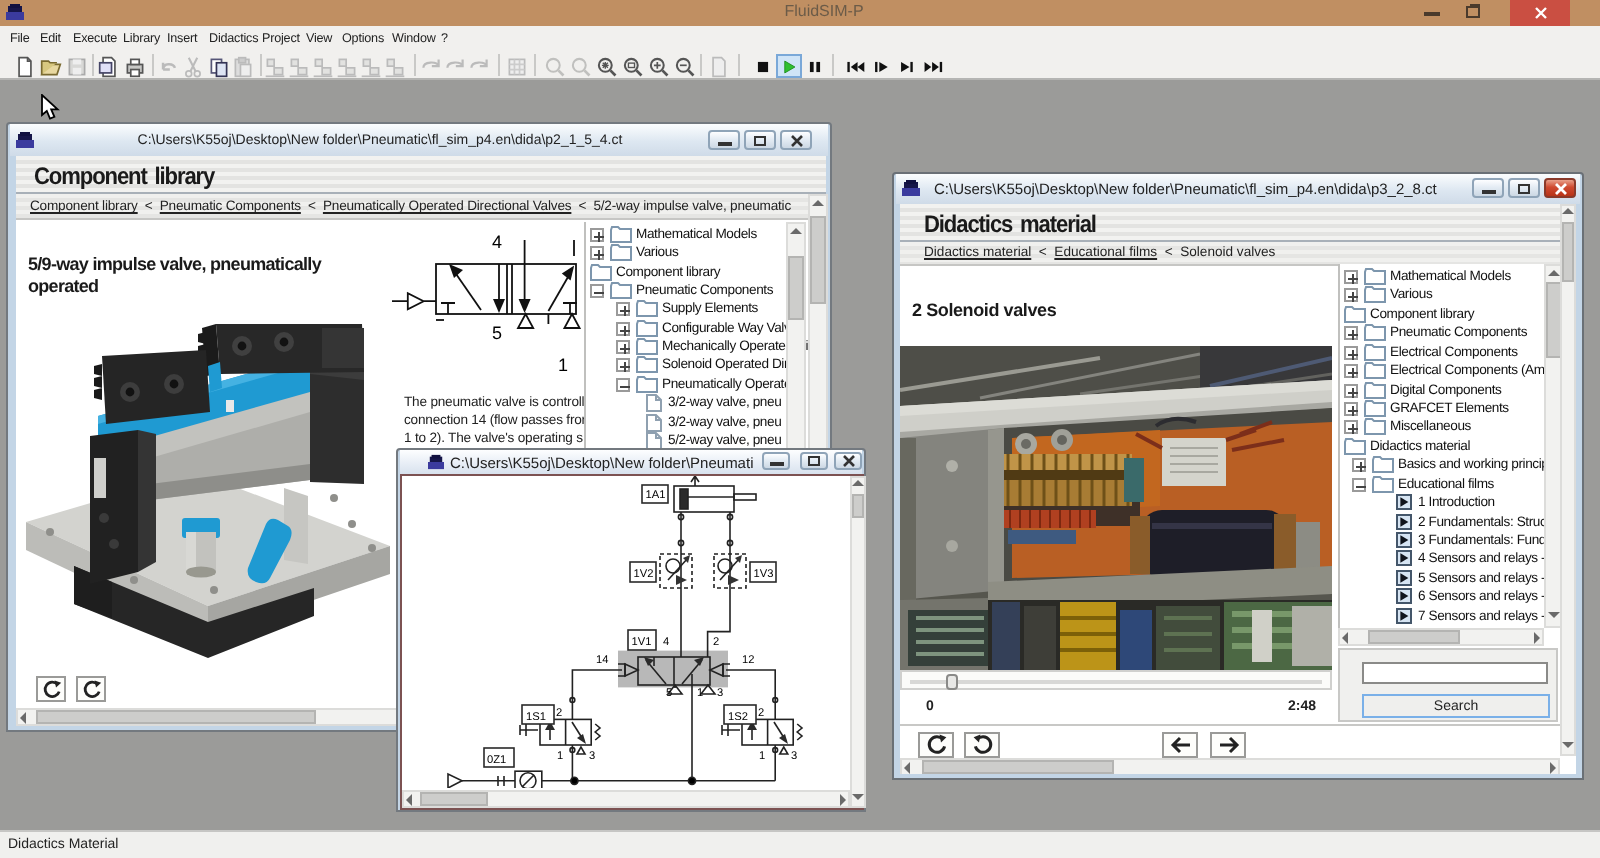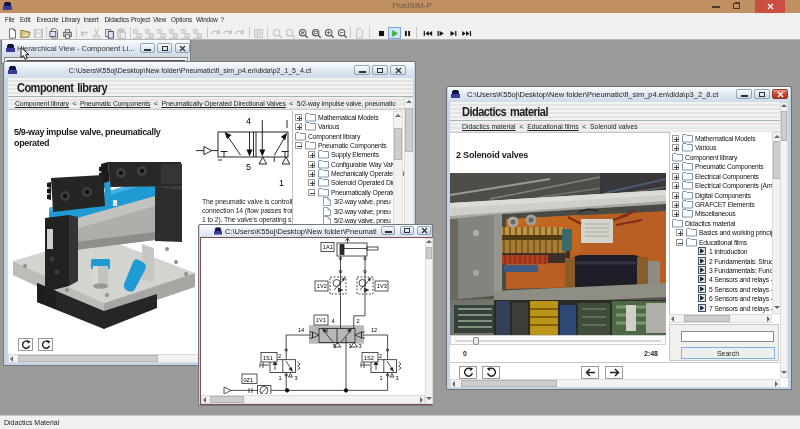--- a/index.html
+++ b/index.html
@@ -180,44 +180,20 @@
       <path d="M3 3.5 L8 6.5 L3 9.5 Z" fill="#111"></path>
       <rect x="8.5" y="3.5" width="1.4" height="6" fill="#111"></rect>
     </svg>
 <svg class="abs" style="left:460.5px;top:2.5px" width="11" height="11" viewBox="0 0 13 13">
       <path d="M1.5 3.5 L5.5 6.5 L1.5 9.5 Z" fill="#111"></path>
       <path d="M6 3.5 L10 6.5 L6 9.5 Z" fill="#111"></path>
       <rect x="10.5" y="3.5" width="1.4" height="6" fill="#111"></rect>
     </svg>
 </div>
 <div class="abs" style="left:0;top:40px;width:800px;height:375px;background:#9b9b99;overflow:hidden">
-<div class="abs" style="left:1px;top:-2px;width:190px;height:26px;background:#dce6f0;border:1px solid #767c82;border-radius:2px 2px 0 0">
-<div class="abs" style="left:1px;top:1px;width:186px;height:17px;background:linear-gradient(#fbfdfe,#dde7f1 55%,#cfdbe8)">
-<svg style="position:absolute;left:3px;top:4px" width="9" height="8" viewBox="0 0 9 8">
-          <rect x="0" y="4" width="9" height="4" fill="#3b3b9e"></rect>
-          <rect x="1" y="1" width="7" height="3" fill="#16164a"></rect>
-          <rect x="2" y="0" width="5" height="2" fill="#101040"></rect>
-        </svg>
-<div class="abs" style="left:14px;top:4px;font-size:7.5px;color:#333;white-space:nowrap">Hierarchical View - Component Li...</div>
-<div style="position:absolute;left:137px;top:3px;width:15px;height:10px;background:linear-gradient(#fdfeff,#e4ecf4 45%,#ccd8e4);border:1px solid #8fa4b8;border-radius:2px;box-sizing:border-box;display:flex;align-items:center;justify-content:center">
-          <div style="width:7px;height:2px;background:#333;margin-top:3px"></div>
-        </div>
-<div style="position:absolute;left:154px;top:3px;width:15px;height:10px;background:linear-gradient(#fdfeff,#e4ecf4 45%,#ccd8e4);border:1px solid #8fa4b8;border-radius:2px;box-sizing:border-box;display:flex;align-items:center;justify-content:center">
-          <div style="width:6px;height:5px;border:1px solid #333;box-sizing:border-box"></div>
-        </div>
-<div style="position:absolute;left:172px;top:3px;width:15px;height:10px;background:linear-gradient(#fdfeff,#e4ecf4 45%,#ccd8e4);border:1px solid #8fa4b8;border-radius:2px;box-sizing:border-box;display:flex;align-items:center;justify-content:center">
-          <svg width="7" height="7" viewBox="0 0 7 7">
-            <path d="M1 1 L6 6 M6 1 L1 6" stroke="#333" stroke-width="1.3"></path>
-          </svg>
-        </div>
-</div>
-<div class="abs" style="left:2px;top:18px;width:184px;height:6px;background:#f4f4f2;border:1px solid #888">
-        <div class="abs" style="left:2px;top:2px;width:178px;height:2px;background:#555"></div>
-      </div>
-</div>
 <div class="abs" style="left:3px;top:21px;width:413px;height:305px;background:#c3d5e6;border:1px solid #73797f;border-radius:2px 2px 0 0">
 <div class="abs" style="left:1px;top:0;width:409px;height:16px;background:linear-gradient(#fbfdfe,#dde7f1 55%,#cfdbe8)">
 <svg style="position:absolute;left:3px;top:4px" width="9" height="8" viewBox="0 0 9 8">
           <rect x="0" y="4" width="9" height="4" fill="#3b3b9e"></rect>
           <rect x="1" y="1" width="7" height="3" fill="#16164a"></rect>
           <rect x="2" y="0" width="5" height="2" fill="#101040"></rect>
         </svg>
 <div class="abs" style="left:20px;top:4px;width:330px;text-align:center;font-size:7px;line-height:9px;color:#222;white-space:nowrap;overflow:hidden">C:\Users\K55oj\Desktop\New folder\Pneumatic\fl_sim_p4.en\dida\p2_1_5_4.ct</div>
 <div style="position:absolute;left:349px;top:3px;width:16px;height:10px;background:linear-gradient(#fdfeff,#e4ecf4 45%,#ccd8e4);border:1px solid #8fa4b8;border-radius:2px;box-sizing:border-box;display:flex;align-items:center;justify-content:center">
           <div style="width:7px;height:2px;background:#333;margin-top:3px"></div>

